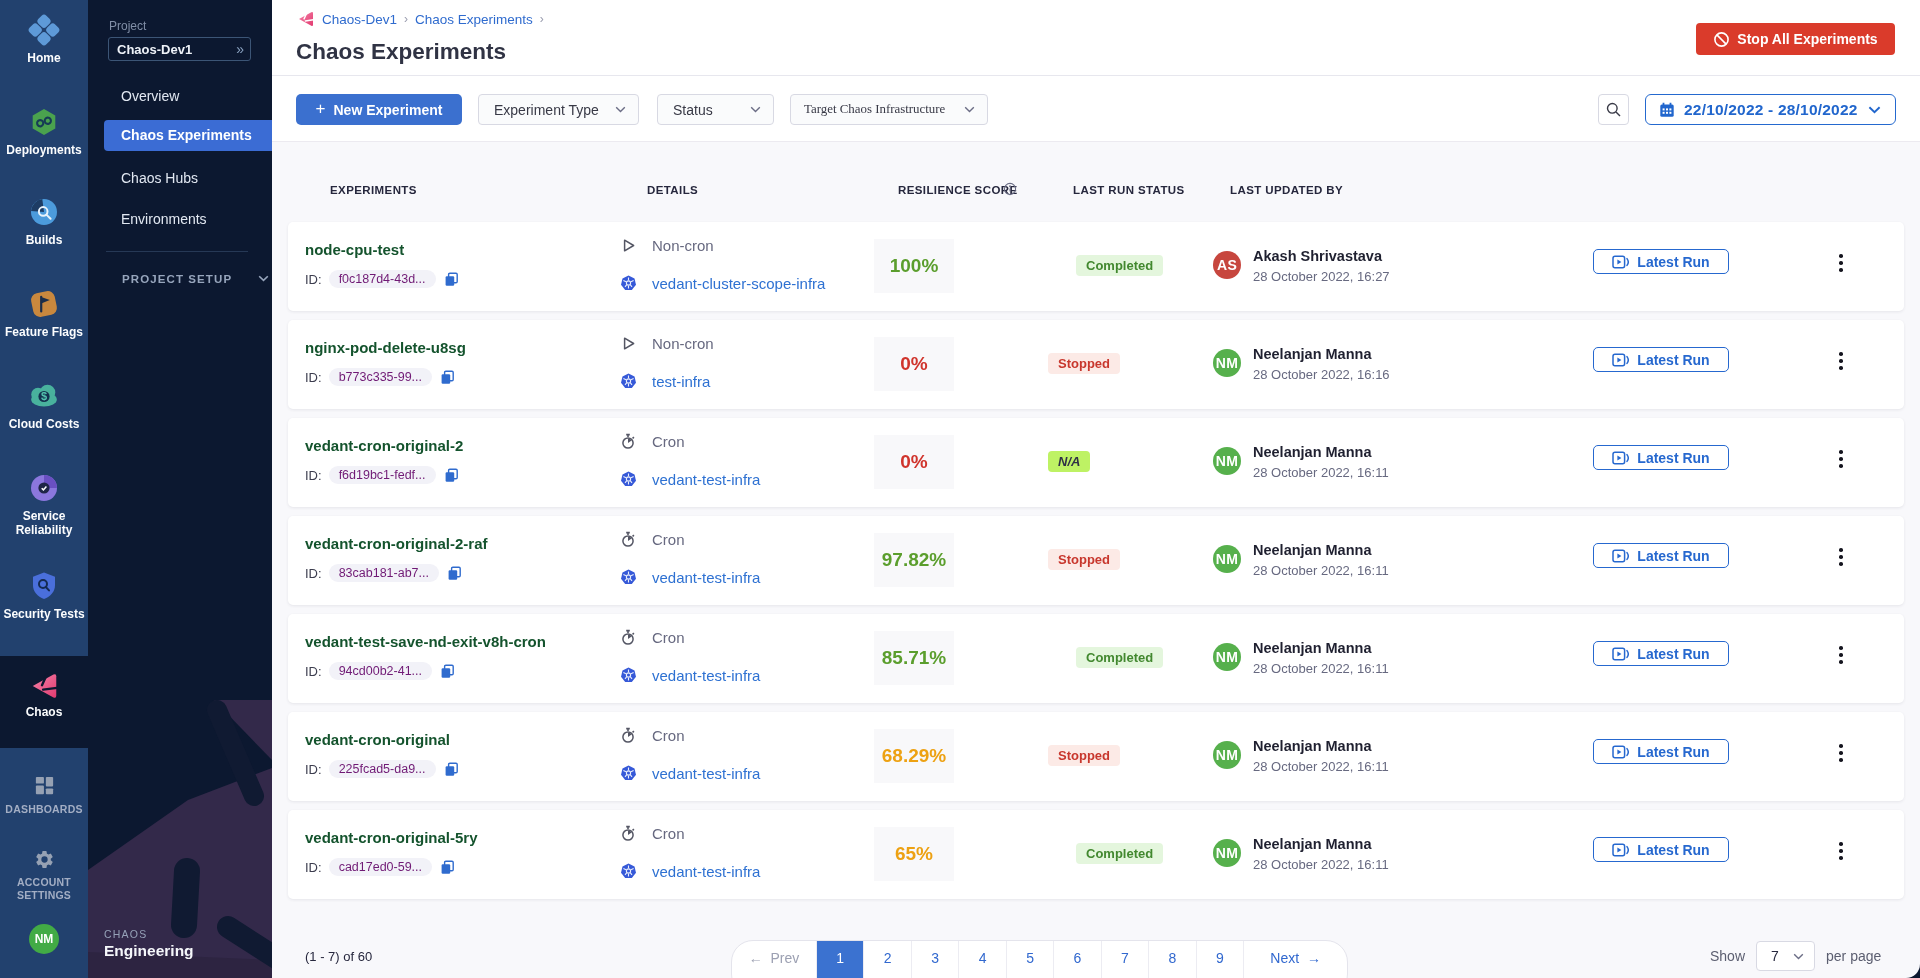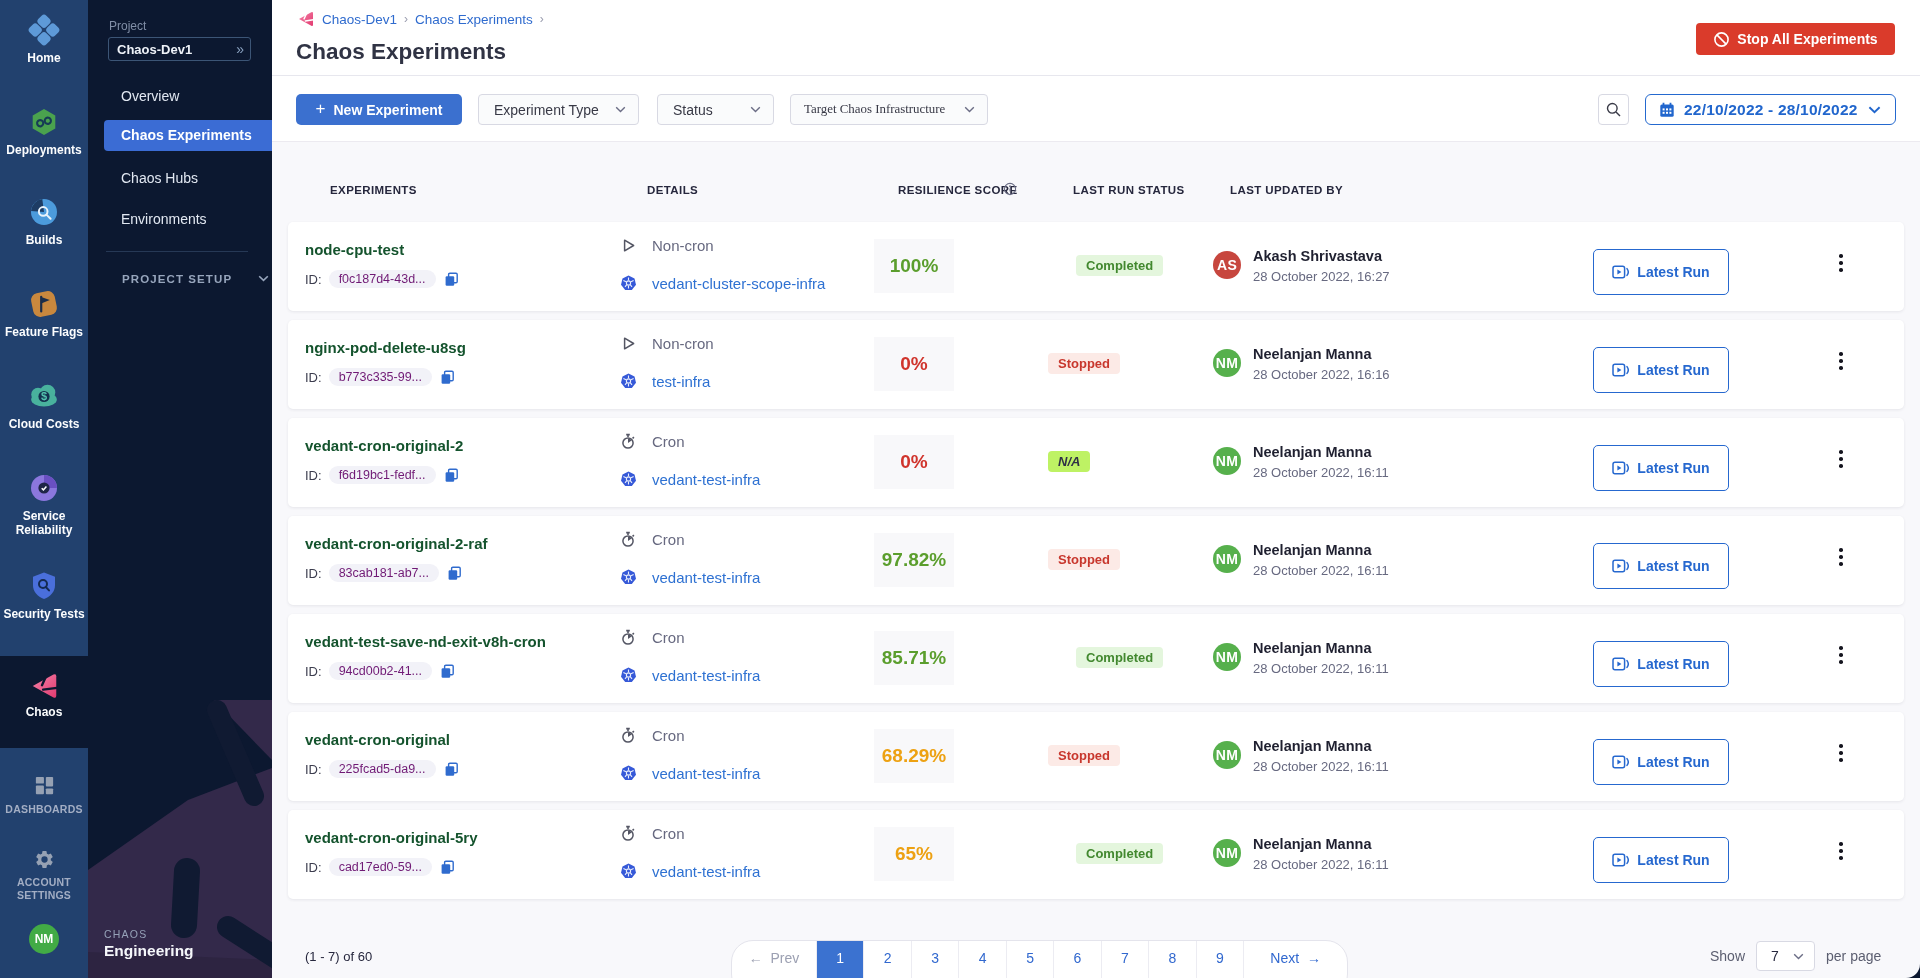--- a/index.html
+++ b/index.html
@@ -68,21 +68,21 @@
 .score.green { color:#5b9e2d; }
 .score.red { color:#d0342c; }
 .score.orange { color:#eda112; }
 .pill { position:absolute; left:760px; top:33px; height:21px; line-height:21px; border-radius:4px; padding:0 10px; font-size:13px; font-weight:bold; }
 .pill.completed { background:#e4f6dd; color:#42882f;margin-left:28px; }
 .pill.stopped { background:#fceae6; color:#c8372d; }
 .pill.na { background:#bef264; color:#303146;font-style:italic; }
 .avatar { position:absolute; left:925px; top:29px; width:28px; height:28px; border-radius:50%; color:#fff; font-size:14px; font-weight:bold; text-align:center; line-height:28px; letter-spacing:.3px; }
 .uname { position:absolute; left:965px; top:26px; font-size:14.5px; font-weight:bold; color:#1f2030; }
 .udate { position:absolute; left:965px; top:47px; font-size:13px; color:#676980; }
-.runbtn { position:absolute; left:1305px; top:27px; width:136px; height:46px; border:1px solid #2668cf; border-radius:5px; display:flex; align-items:center; justify-content:center; gap:7px; color:#2668cf; font-size:14px; font-weight:bold; background:#fff; }
+.runbtn { position:absolute; left:1305px; top:27px; width:136px; height:25px; border:1px solid #2668cf; border-radius:5px; display:flex; align-items:center; justify-content:center; gap:7px; color:#2668cf; font-size:14px; font-weight:bold; background:#fff; }
 .dots { position:absolute; left:1551px; top:32px; display:flex; flex-direction:column; gap:3.4px; }
 .dots i { width:3.6px; height:3.6px; border-radius:50%; background:#15151f; }
 
 
 #count { position:absolute; left:33px; top:949px; font-size:13px; color:#26273d; }
 #pager { position:absolute; left:459px; top:940px; width:617px; height:56px; background:#fff; border:1px solid #e4e4ec; border-radius:22px; display:flex; overflow:hidden; }
 #pager .pc { height:100%; display:flex; align-items:center; justify-content:center; font-size:14px; color:#3168cf; border-right:1px solid #ececf2; padding-bottom:20px; }
 #pager .prev { width:85px; color:#9ca0b2; }
 #pager .num { width:47.5px; }
 #pager .act { background:#3b72d0; color:#fff; }

